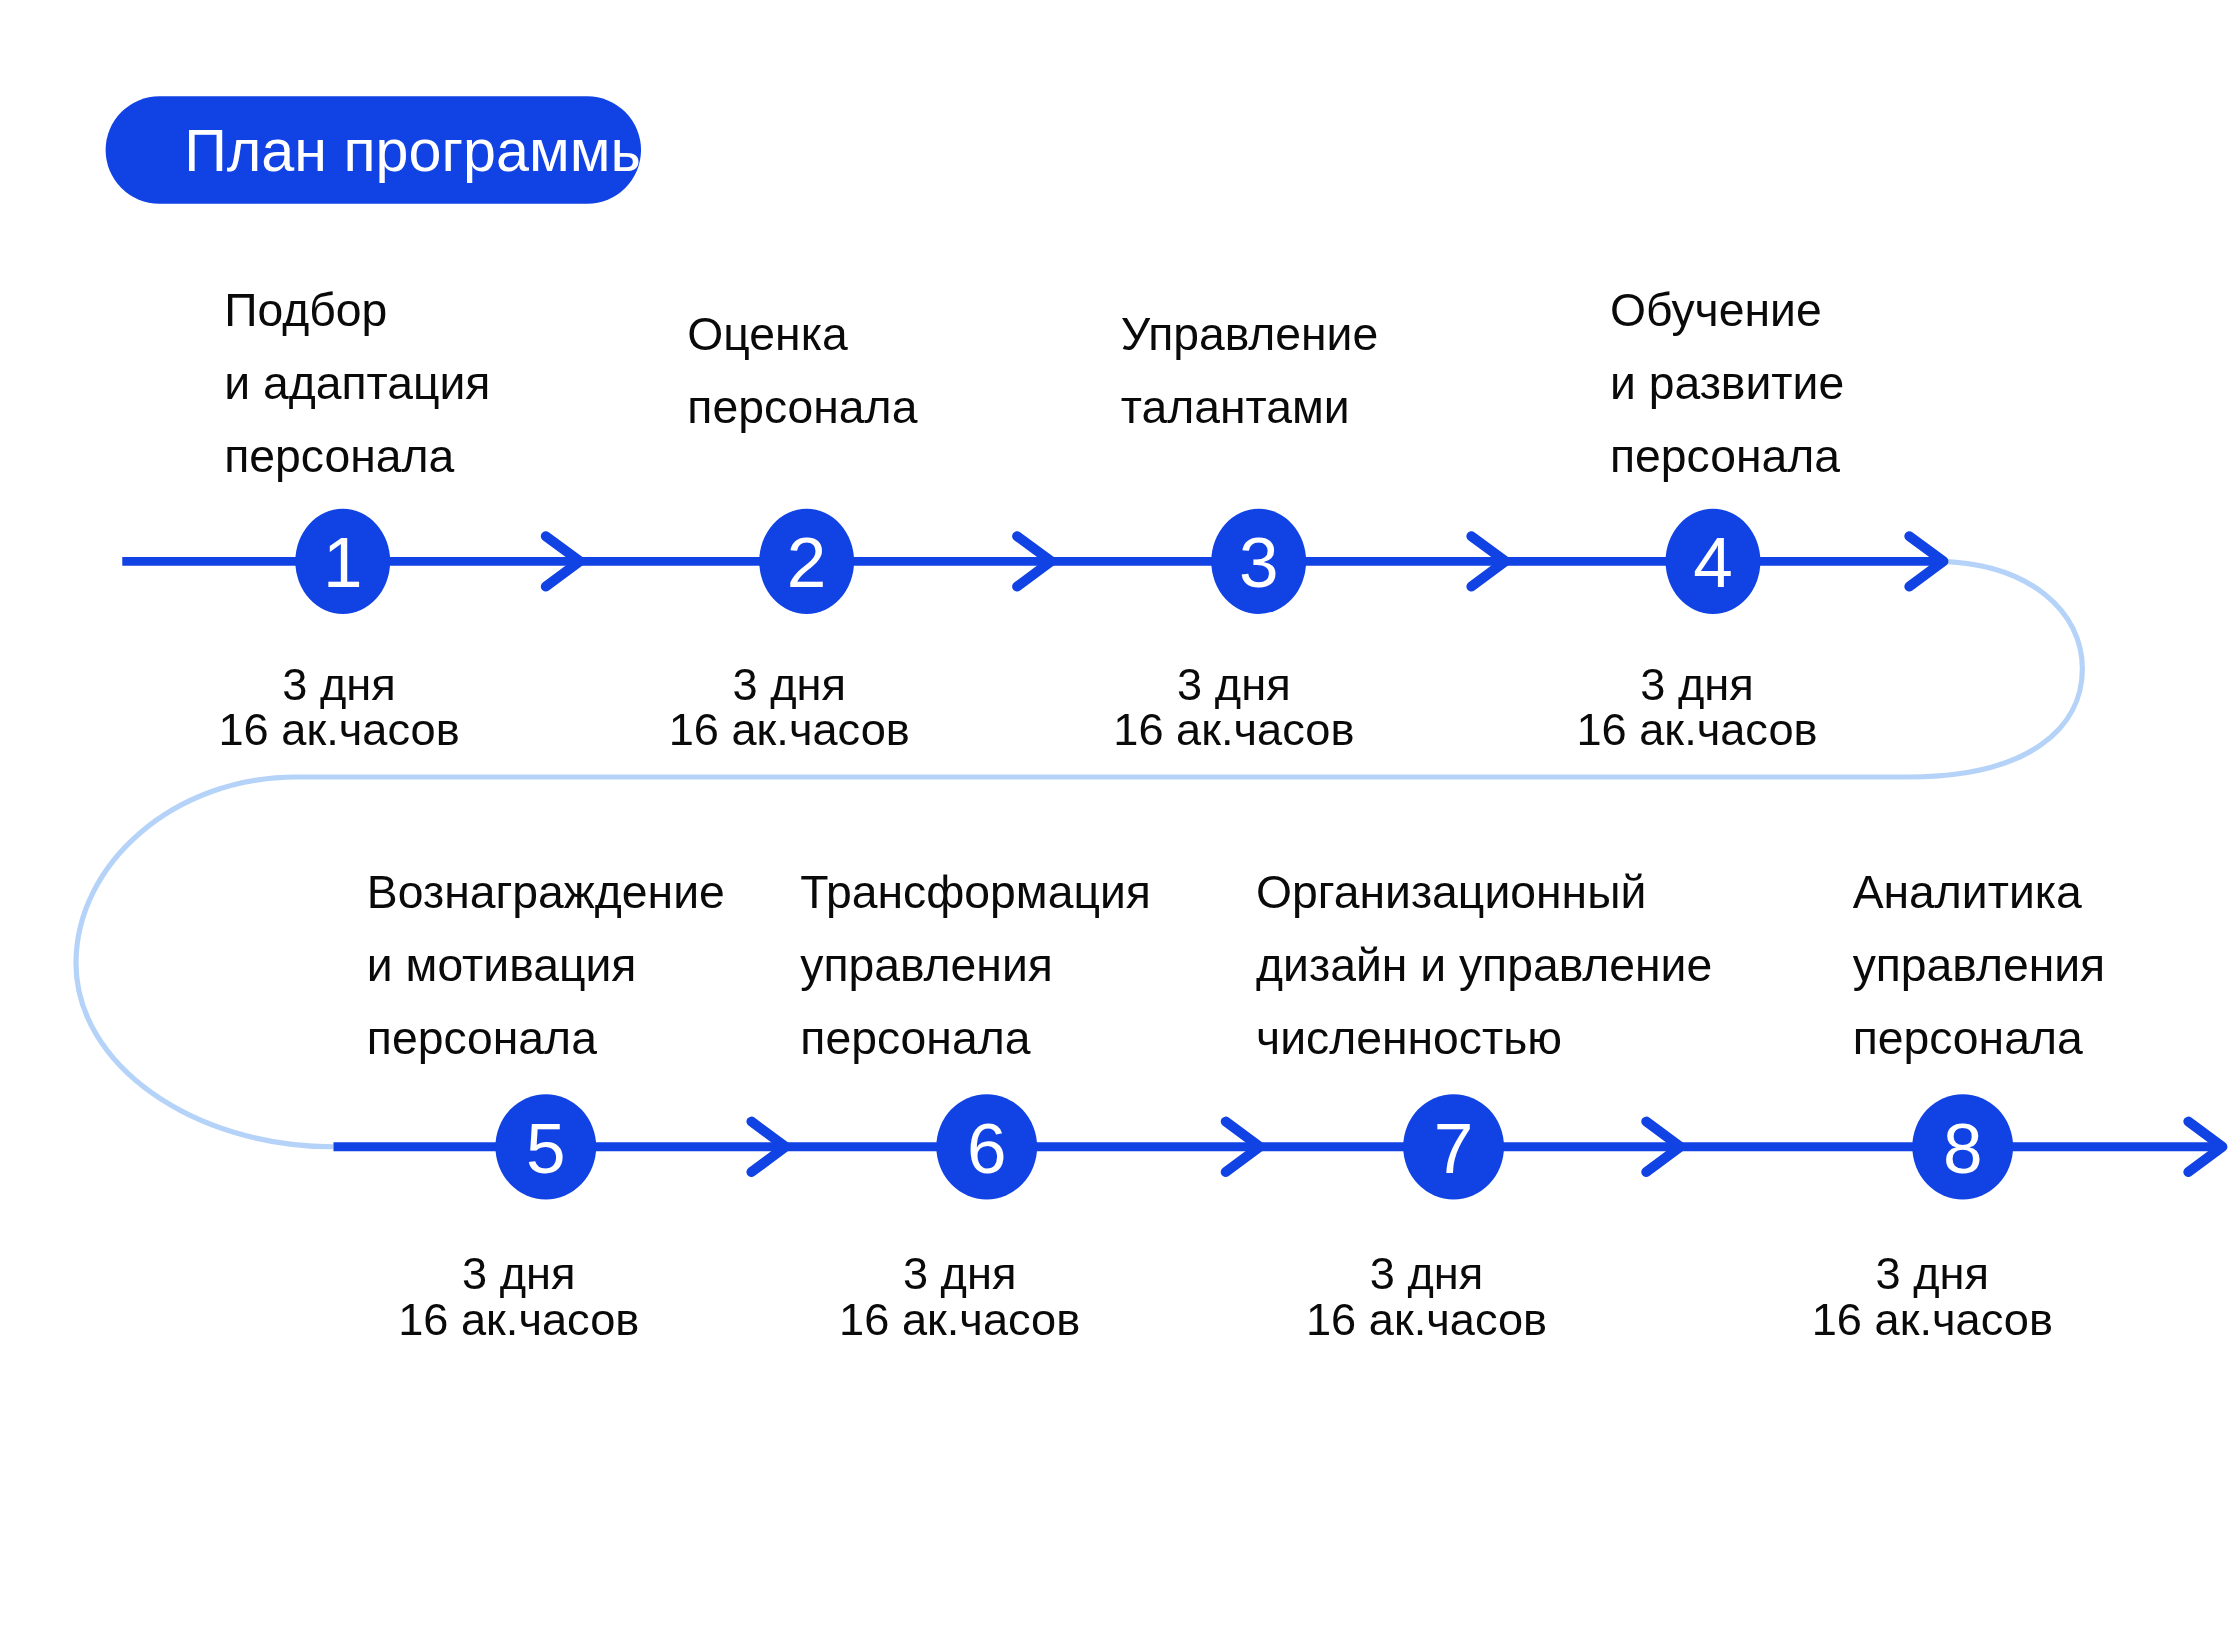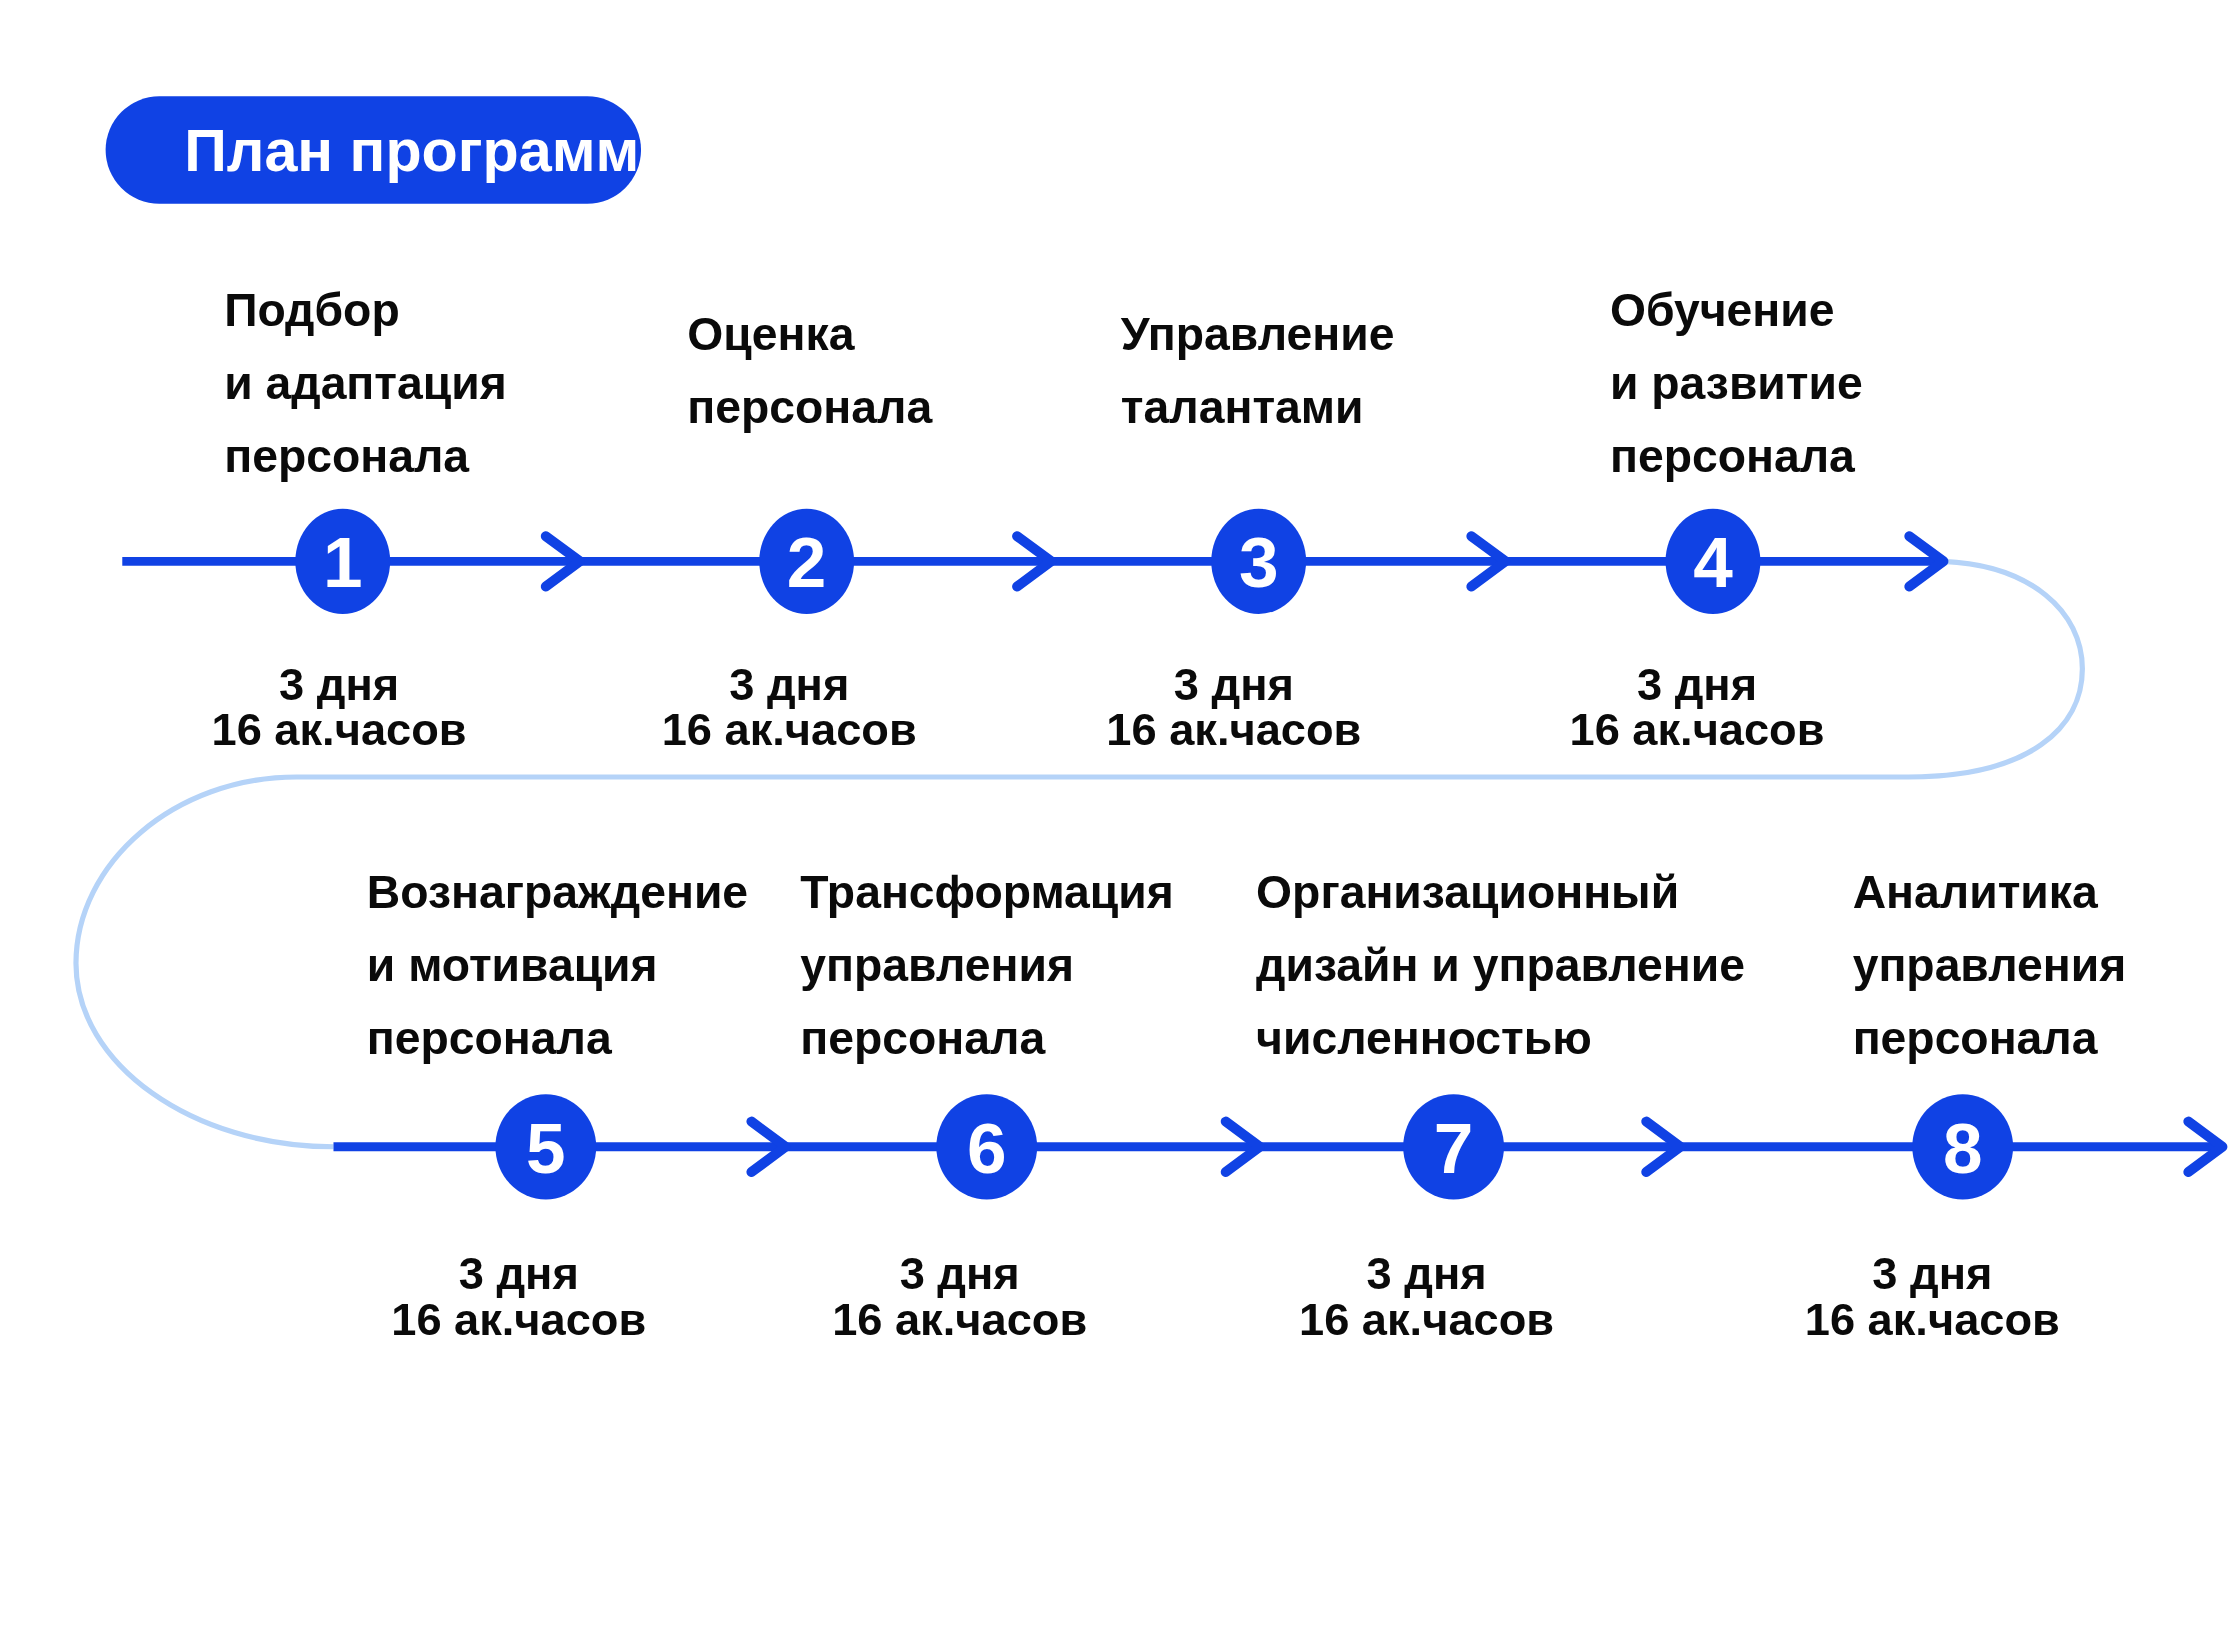--- a/index.html
+++ b/index.html
@@ -2,21 +2,21 @@
 <html style="--accent: #1042E4; --track-light: #B5D3F8; --text: #0A0A0A; --circle-text: #FFFFFF;font-size:7.2px"><head>
 <meta charset="utf-8">
 <style>
   :root{
     --accent:#1042E4;
     --track-light:#B5D3F8;
     --text:#0A0A0A;
     --circle-text:#FFFFFF;
   }
   html,body{margin:0;padding:0;background:#ffffff;}
-  .stage{width:100%;background:#ffffff;font-weight:bold;}
+  .stage{width:100%;background:#ffffff;}
   svg{display:block;width:100%;height:auto;background:#ffffff;
       font-family:"Liberation Sans","DejaVu Sans",sans-serif;}
   .track{stroke:var(--accent);stroke-width:24;fill:none;}
   .track-pale{stroke:var(--track-light);stroke-width:14;fill:none;}
   .chev{stroke:var(--accent);stroke-width:27;fill:none;
         stroke-linecap:round;stroke-linejoin:round;}
   .node{fill:var(--accent);}
   .num{fill:var(--circle-text);font-size:192px;text-anchor:middle;}
   .badge{fill:var(--accent);}
   .badge-label{fill:var(--circle-text);font-size:160px;}

